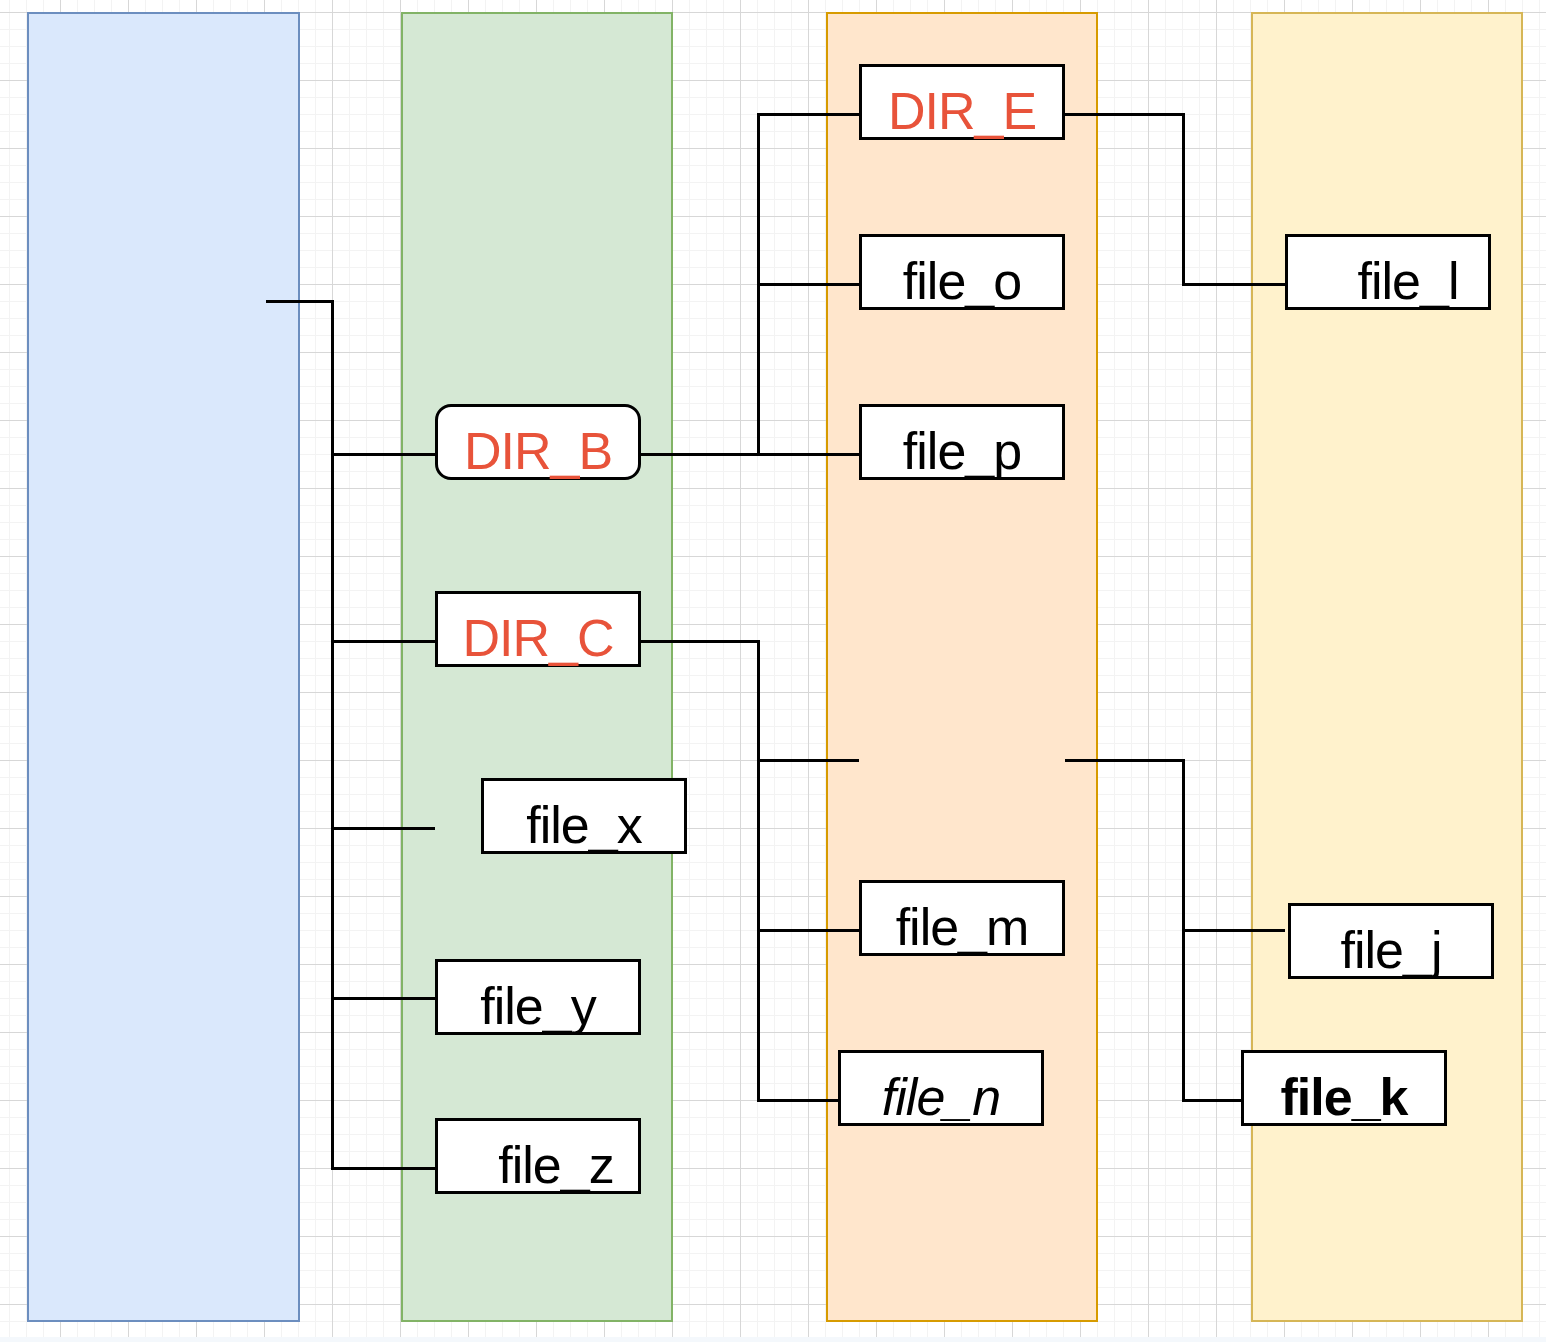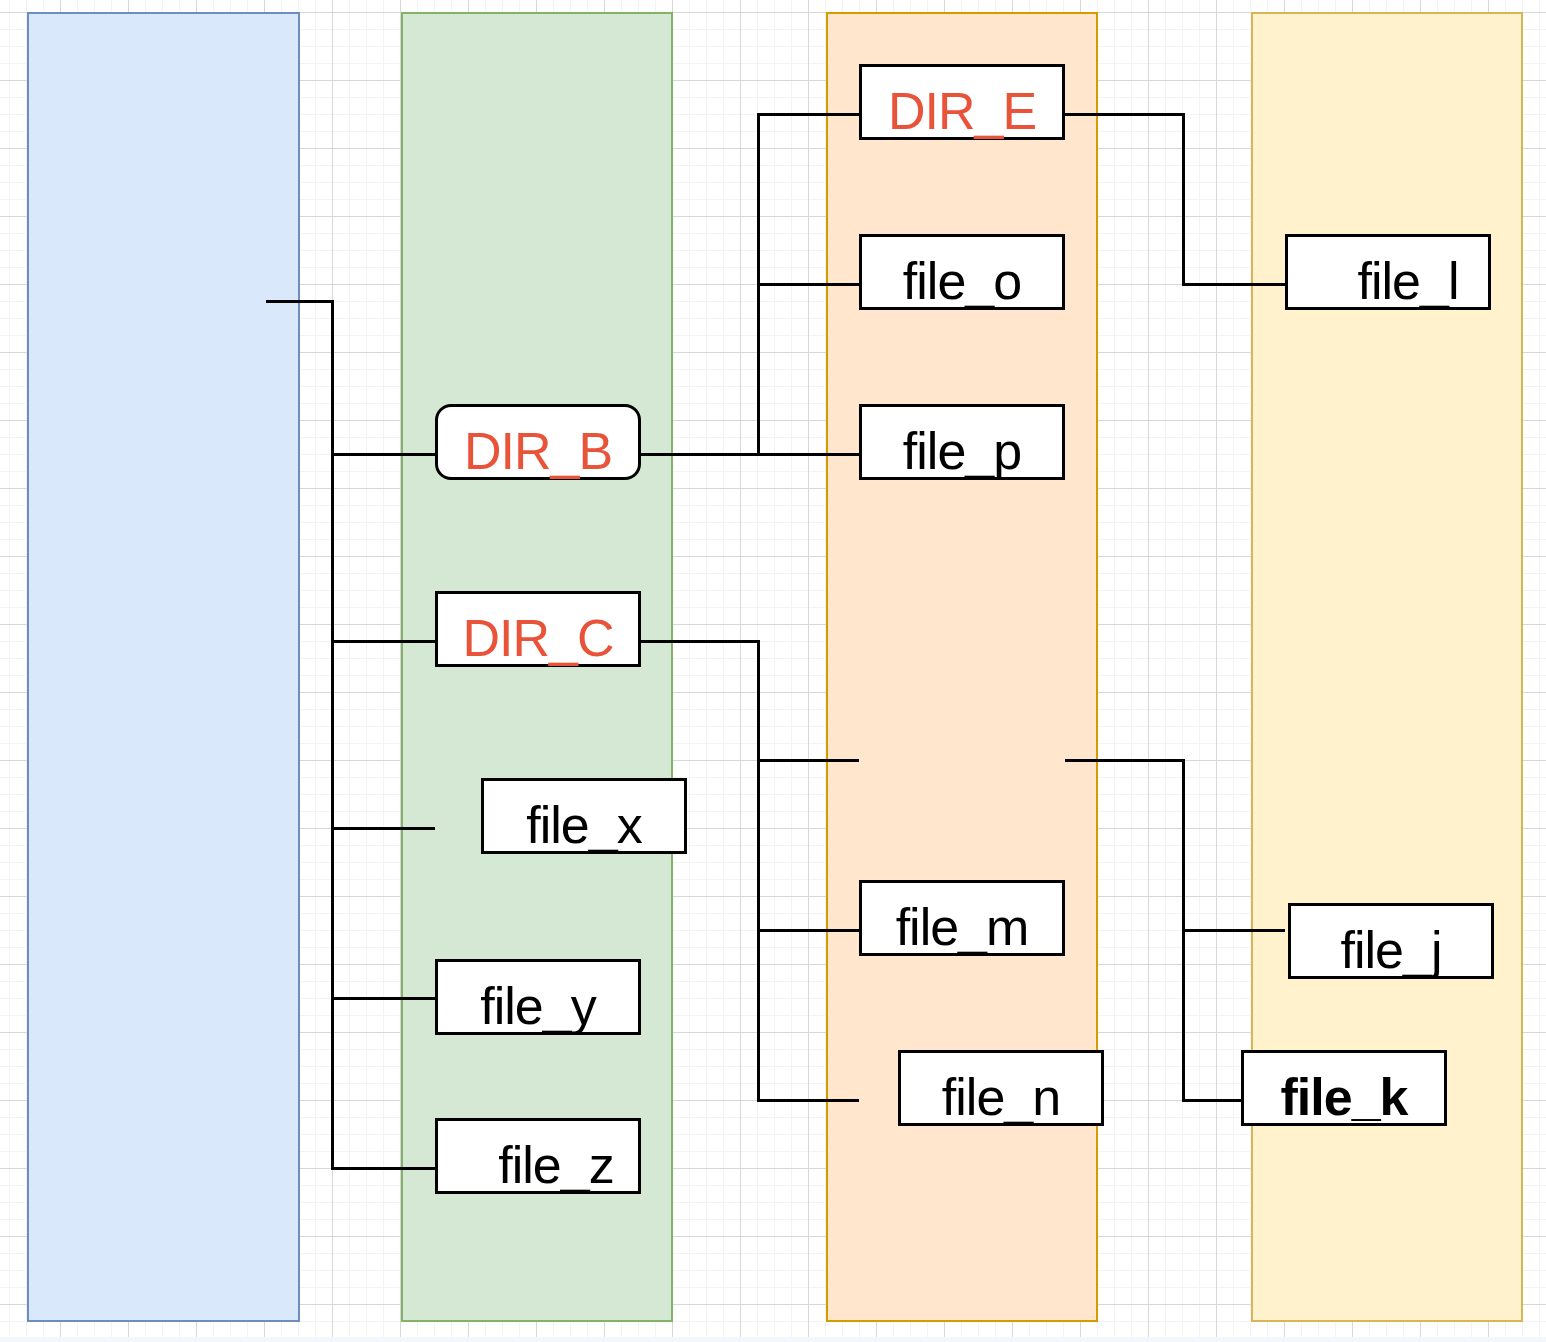--- a/index.html
+++ b/index.html
@@ -118,21 +118,21 @@
     </div>
   <div class="node file" style="left:859px;top:234px;">
       <span>file_o</span>
     </div>
   <div class="node file" style="left:859px;top:404px;">
       <span>file_p</span>
     </div>
   <div class="node file" style="left:859px;top:880px;">
       <span>file_m</span>
     </div>
-  <div class="node file" style="left:898px;top:1050px;">
+  <div class="node file" style="left:838px;top:1050px;font-style:italic;">
       <span>file_n</span>
     </div>
 
   <div class="node file" style="left:1285px;top:234px;padding-left:40px;">
       <span>file_l</span>
     </div>
   <div class="node file" style="left:1288px;top:880px;margin-top:23px;">
       <span>file_j</span>
     </div>
   <div class="node file" style="left:1241px;top:1050px;font-weight:bold;">

